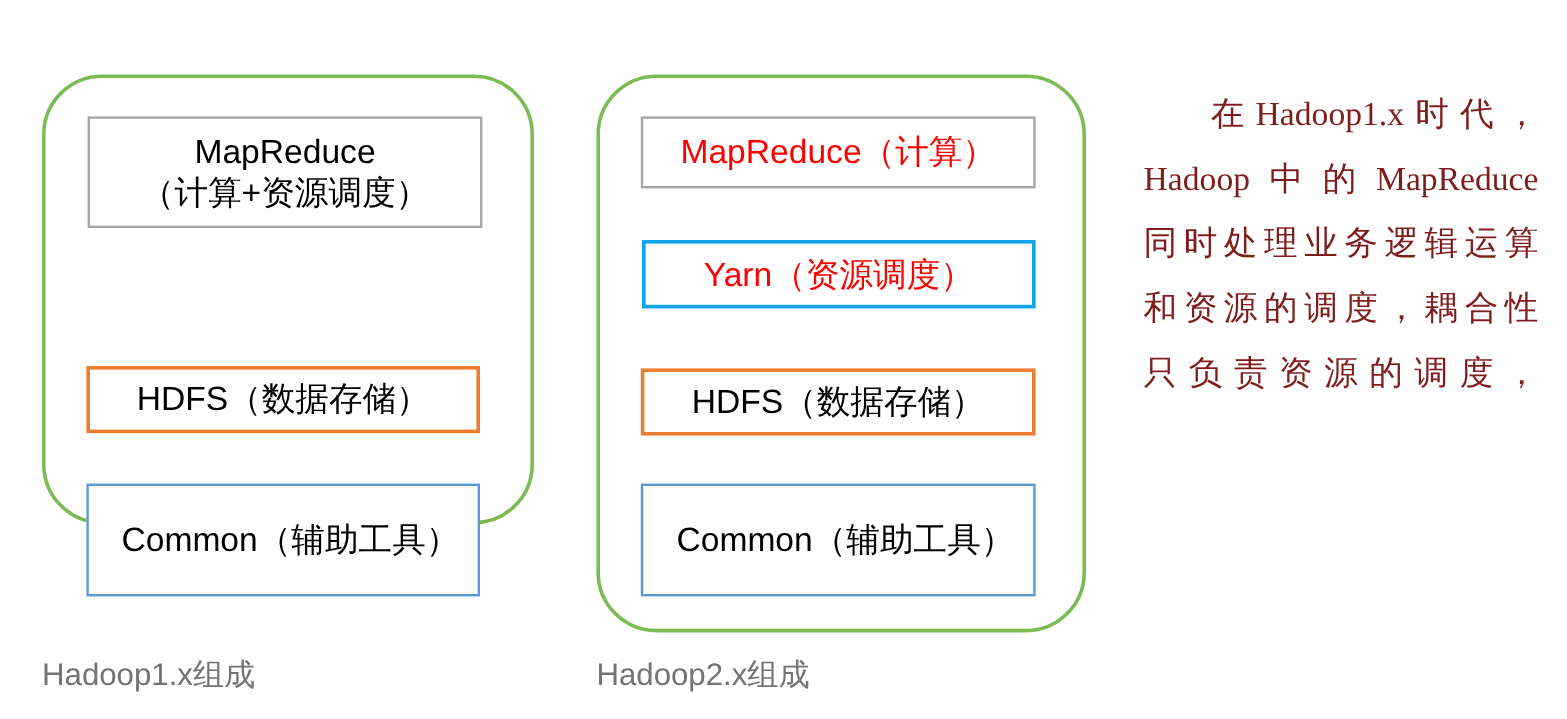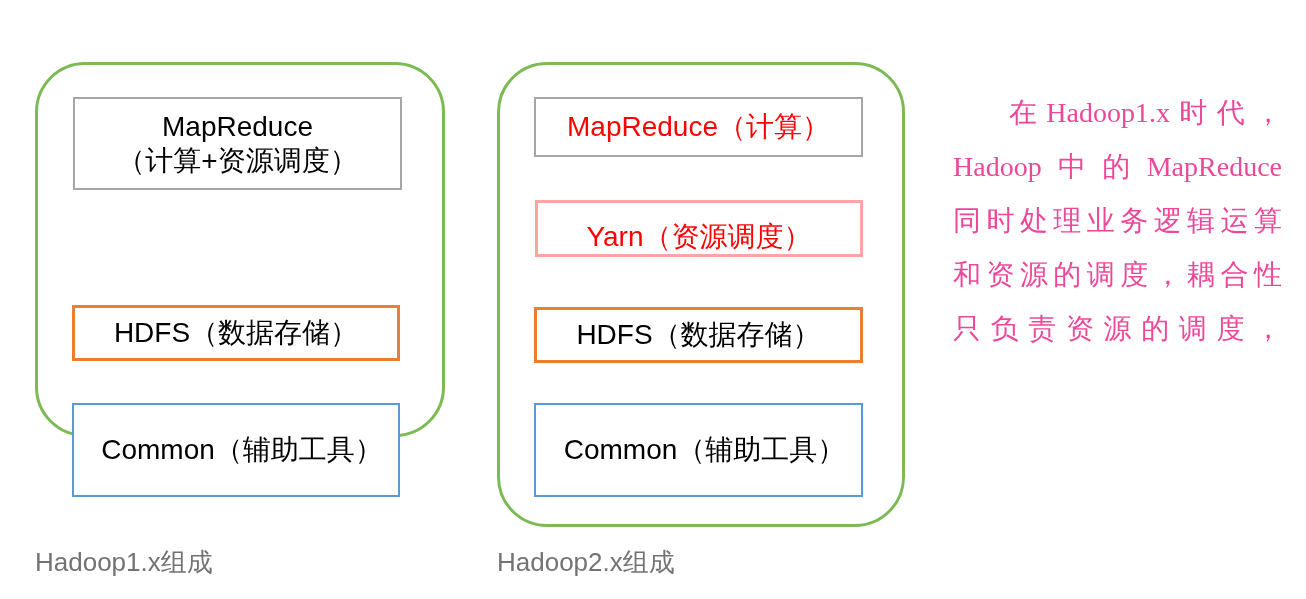--- a/index.html
+++ b/index.html
@@ -28,21 +28,21 @@
     align-items: center;
     justify-content: center;
     text-align: center;
     font-size: 28px;
     line-height: 34px;
     color: #000000;
     white-space: pre-line;
   }
   .b-gray   { border: 2px solid #A6A6A6; }
   .b-orange { border: 3px solid #ED7D31; }
-  .b-gold   { border: 3px solid #fca5a5; align-items: flex-end; }
+  .b-gold   { border: 3px solid #0ea5e9; }
   .b-blue   { border: 2px solid #5B9BD5; padding-left: 12px; }
   .red      { color: #FF0000; }
 
   
   #p1-box-mapreduce { left: 35px; top: 32px;  width: 329px; height: 93px; }
   #p1-box-hdfs      { left: 34px; top: 240px; width: 328px; height: 56px; }
   #p1-box-common    { left: 34px; top: 338px; width: 328px; height: 94px; }
 
   
   #p2-box-mapreduce { left: 34px; top: 32px;  width: 329px; height: 60px; }
@@ -55,25 +55,25 @@
     color: #737373;
     font-size: 26px;
     line-height: 40px;
   }
   #caption1 { left: 35px;  top: 542px; width: 410px; }
   #caption2 { left: 497px; top: 542px; width: 408px; }
 
   .note {
     position: absolute;
     left: 953px;
-    top: 86px;
+    top: 69px;
     width: 329px;
     font-family: "Liberation Serif", "DejaVu Serif", serif;
     font-size: 28px;
-    color: #ec4899;
+    color: #7f1d1d;
   }
   .note-line {
     height: 54px;
     line-height: 54px;
     text-align: justify;
     text-align-last: justify;
     white-space: nowrap;
   }
   .note-line.first { text-indent: 56px; }
 </style>

